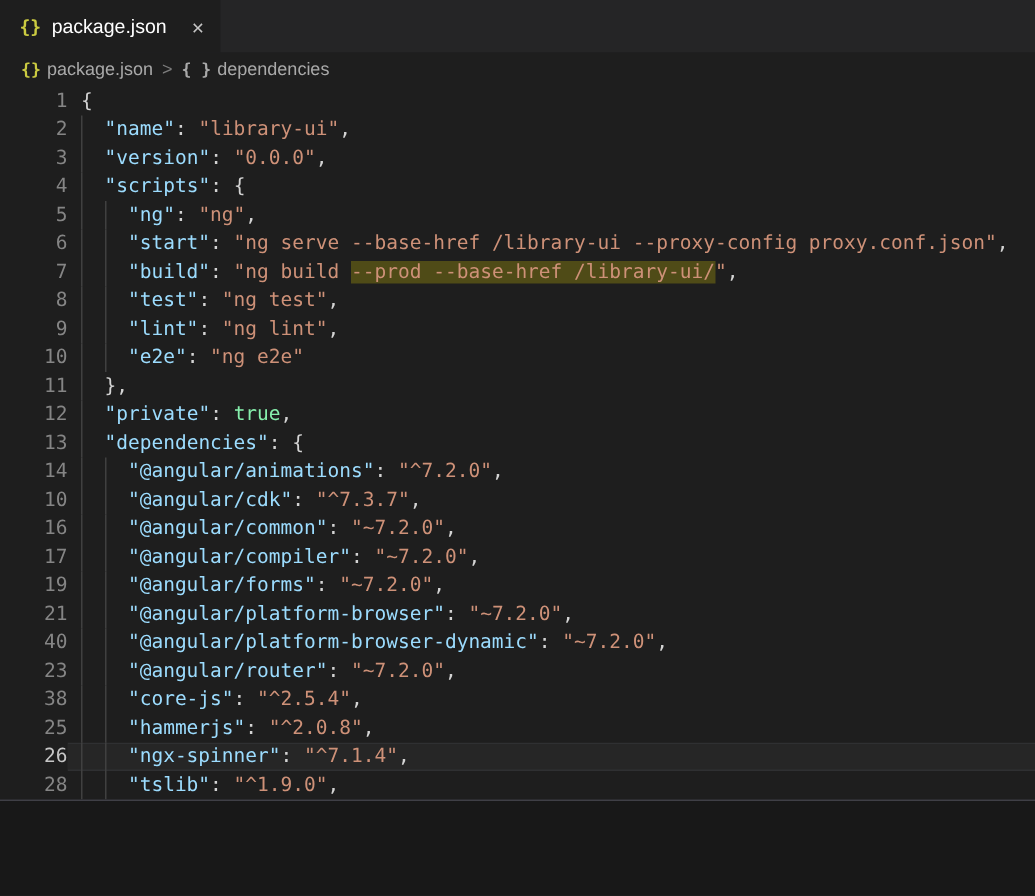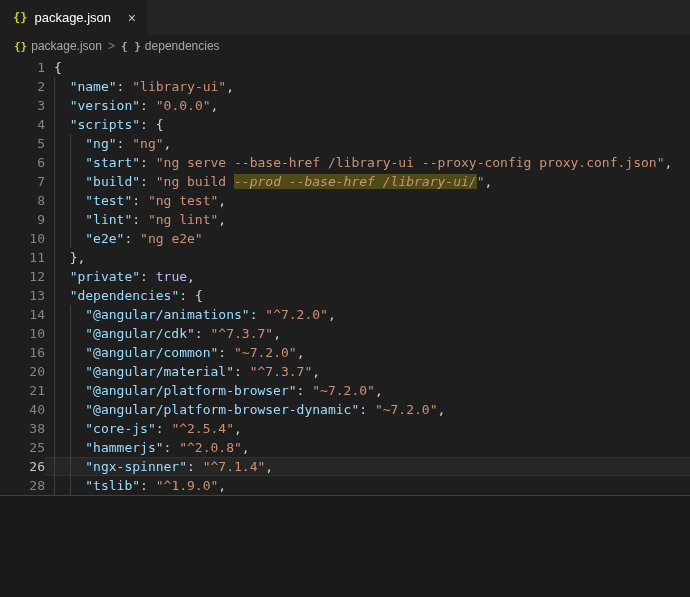--- a/index.html
+++ b/index.html
@@ -31,23 +31,23 @@
   .row { display:flex; height:19px; }
   .gutter { width:45px; flex:none; text-align:right; color:#858585; }
   .row.current .gutter { color:#c6c6c6; }
   .code { flex:1; padding-left:9px; white-space:pre; color:#d4d4d4; }
   .row.current .code { background:rgba(255,255,255,0.04);
                        box-shadow: inset 0 1px 0 #2f3032, inset 0 -1px 0 #2f3032; }
   .ind { display:inline-block; width:2ch; height:19px; box-sizing:border-box;
          border-left:1px solid #404040; vertical-align:top; }
   .tok.key   { color:#9cdcfe; }
   .tok.str   { color:#ce9178; }
-  .tok.kw    { color:#c4b5fd; }
+  .tok.kw    { color:#86efac; }
   .tok.punct { color:#d4d4d4; }
-  .tok.hl    { background:#4f4b17;font-style:italic; }
+  .tok.hl    { background:#4f4b17; }
 
   
   .bottom { flex:1; background:#181818; border-top:1px solid #3f3f46; }
 </style>
 </head>
 <body>
 
 <div class="window">
 
   <div class="tabbar">
@@ -125,30 +125,38 @@
       </div>
       <div class="row">
         <div class="gutter">10</div>
         <div class="code"><span class="ind"></span><span class="ind"></span><span class="tok key">"@angular/cdk"</span><span class="tok punct">: </span><span class="tok str">"^7.3.7"</span><span class="tok punct">,</span></div>
       </div>
       <div class="row">
         <div class="gutter">16</div>
         <div class="code"><span class="ind"></span><span class="ind"></span><span class="tok key">"@angular/common"</span><span class="tok punct">: </span><span class="tok str">"~7.2.0"</span><span class="tok punct">,</span></div>
       </div>
       <div class="row">
-        <div class="gutter">20</div>
-        <div class="code"><span class="ind"></span><span class="ind"></span><span class="tok key">"@angular/material"</span><span class="tok punct">: </span><span class="tok str">"^7.3.7"</span><span class="tok punct">,</span></div>
+        <div class="gutter">17</div>
+        <div class="code"><span class="ind"></span><span class="ind"></span><span class="tok key">"@angular/compiler"</span><span class="tok punct">: </span><span class="tok str">"~7.2.0"</span><span class="tok punct">,</span></div>
+      </div>
+      <div class="row">
+        <div class="gutter">19</div>
+        <div class="code"><span class="ind"></span><span class="ind"></span><span class="tok key">"@angular/forms"</span><span class="tok punct">: </span><span class="tok str">"~7.2.0"</span><span class="tok punct">,</span></div>
       </div>
       <div class="row">
         <div class="gutter">21</div>
         <div class="code"><span class="ind"></span><span class="ind"></span><span class="tok key">"@angular/platform-browser"</span><span class="tok punct">: </span><span class="tok str">"~7.2.0"</span><span class="tok punct">,</span></div>
       </div>
       <div class="row">
         <div class="gutter">40</div>
         <div class="code"><span class="ind"></span><span class="ind"></span><span class="tok key">"@angular/platform-browser-dynamic"</span><span class="tok punct">: </span><span class="tok str">"~7.2.0"</span><span class="tok punct">,</span></div>
+      </div>
+      <div class="row">
+        <div class="gutter">23</div>
+        <div class="code"><span class="ind"></span><span class="ind"></span><span class="tok key">"@angular/router"</span><span class="tok punct">: </span><span class="tok str">"~7.2.0"</span><span class="tok punct">,</span></div>
       </div>
       <div class="row">
         <div class="gutter">38</div>
         <div class="code"><span class="ind"></span><span class="ind"></span><span class="tok key">"core-js"</span><span class="tok punct">: </span><span class="tok str">"^2.5.4"</span><span class="tok punct">,</span></div>
       </div>
       <div class="row">
         <div class="gutter">25</div>
         <div class="code"><span class="ind"></span><span class="ind"></span><span class="tok key">"hammerjs"</span><span class="tok punct">: </span><span class="tok str">"^2.0.8"</span><span class="tok punct">,</span></div>
       </div>
       <div class="row current">

